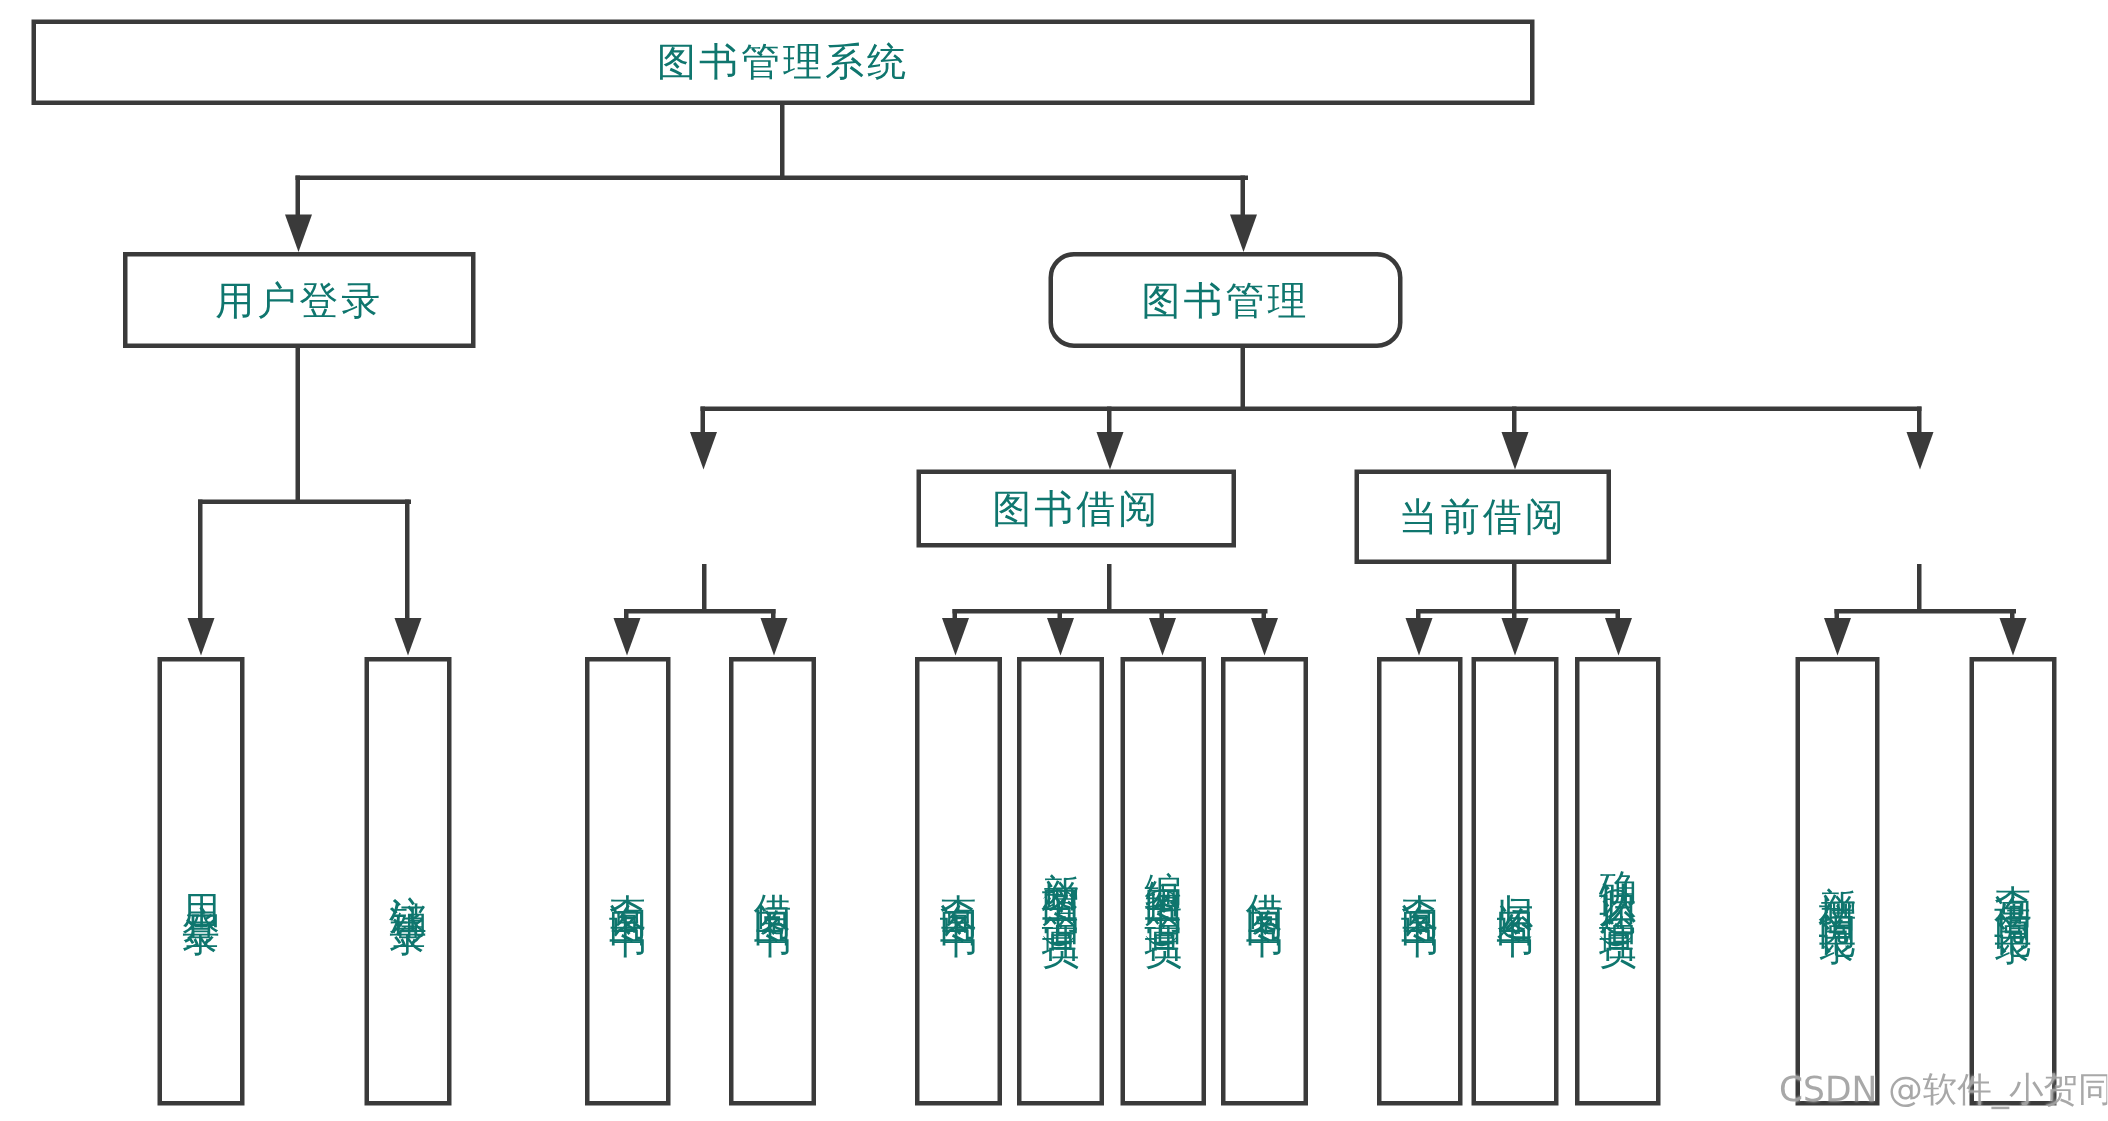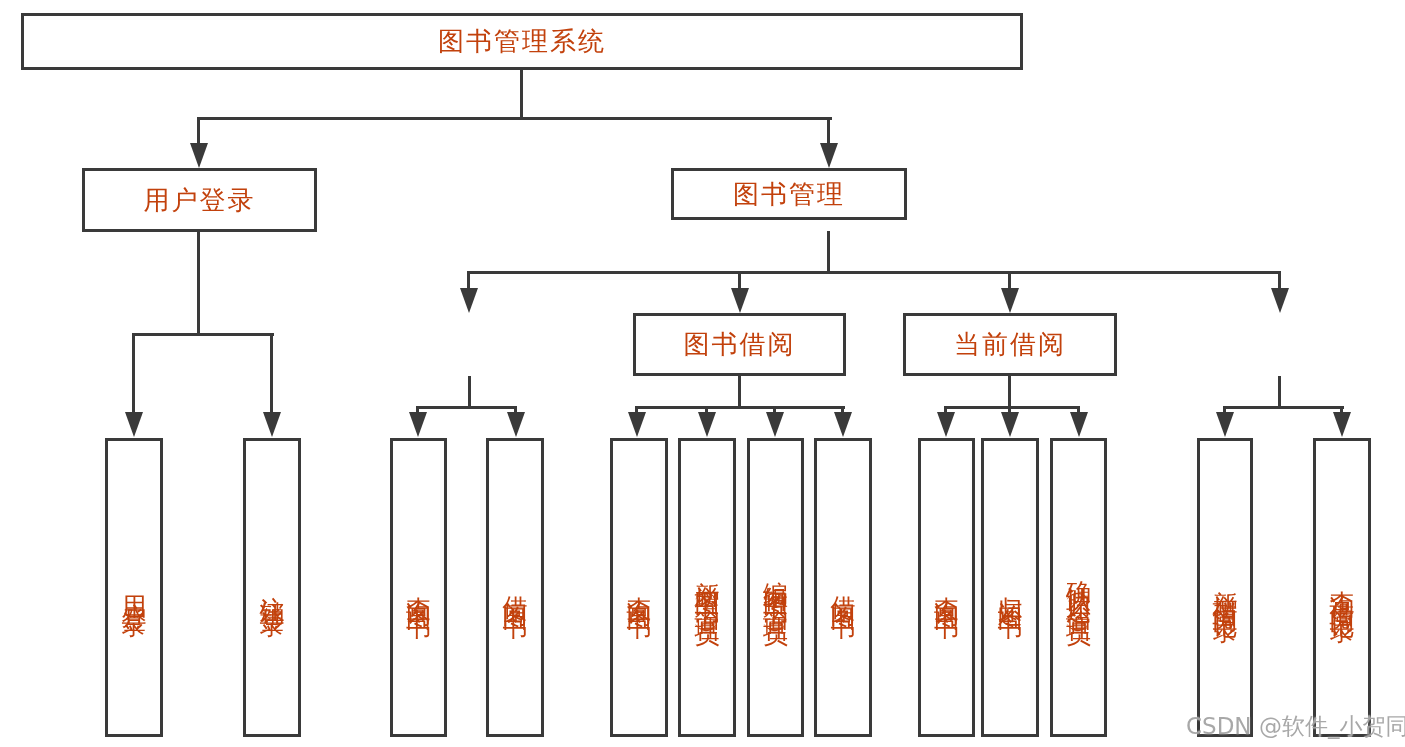--- a/index.html
+++ b/index.html
@@ -16,21 +16,21 @@
     overflow: hidden;
   }
   .node {
     position: absolute;
     box-sizing: border-box;
     border: 3px solid #3a3a3a;
     background: #ffffff;
     display: flex;
     align-items: center;
     justify-content: center;
-    color: #c2410c;
+    color: #0f766e;
   }
   .node.h {
     font-size: 26px;
     letter-spacing: 2px;
     white-space: nowrap;
   }
   .node.v {
     font-size: 25px;
   }
   .node.v .vtext {
@@ -127,28 +127,28 @@
   <div class="line" style="left:1340px; top:406px; width:3px; height:10px;"></div>
   <div class="arrow" style="left:1333px; top:412px;"></div>
 
   <div class="node h" style="left:21px; top:13px; width:1002px; height:57px;">
     <span>图书管理系统</span>
   </div>
 
   <div class="node h" style="left:82px; top:168px; width:235px; height:64px;">
     <span>用户登录</span>
   </div>
-  <div class="node h" style="left:671px; top:168px; width:236px; height:52px;">
+  <div class="node h" style="left:699px; top:168px; width:236px; height:64px;border-radius:17px;">
     <span>图书管理</span>
   </div>
 
-  <div class="node h" style="left:633px; top:313px; width:213px; height:63px;">
+  <div class="node h" style="left:611px; top:313px; width:213px; height:52px;">
     <span>图书借阅</span>
   </div>
-  <div class="node h" style="left:903px; top:313px; width:214px; height:63px;">
+  <div class="node h" style="left:903px; top:313px; width:171px; height:63px;">
     <span>当前借阅</span>
   </div>
 
   <div class="node v" style="left:105px; top:438px; width:58px; height:299px;">
     <span class="vtext">用户登录</span>
   </div>
   <div class="node v" style="left:243px; top:438px; width:58px; height:299px;">
     <span class="vtext">注销登录</span>
   </div>
 

